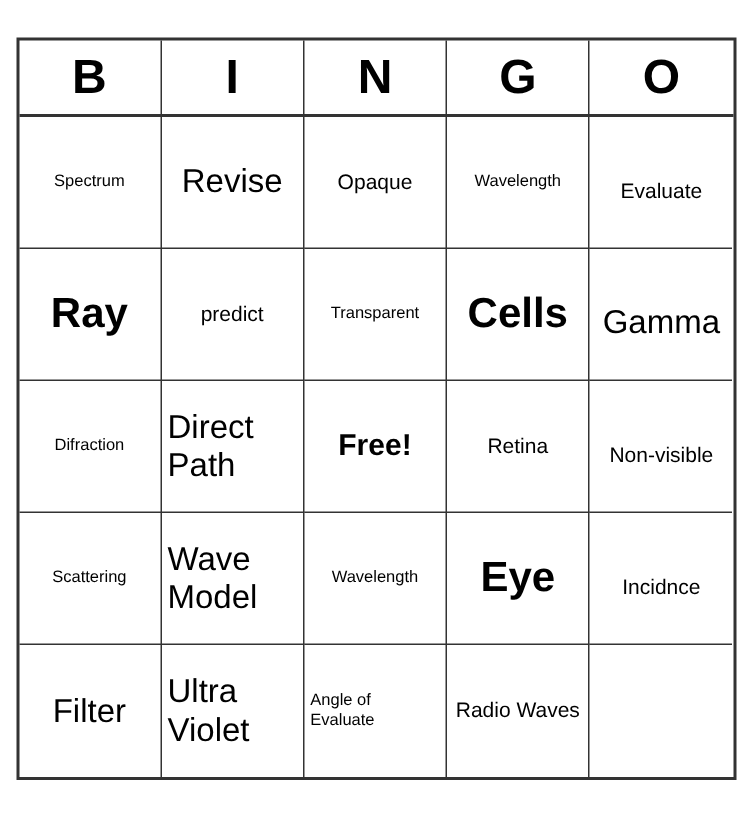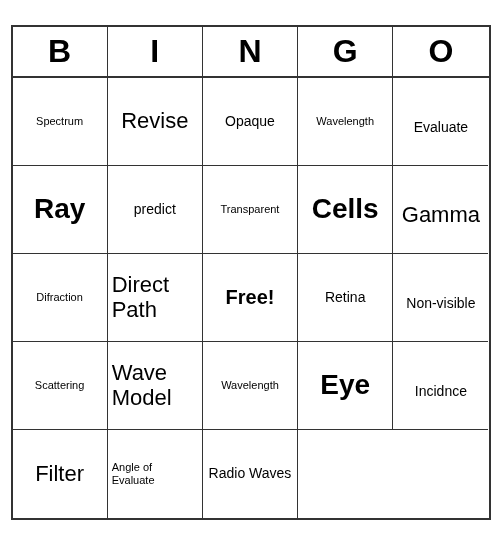--- a/index.html
+++ b/index.html
@@ -111,16 +111,17 @@
       <div class="bingo-cell large-text">Direct Path</div>
       <div class="bingo-cell free">Free!</div>
       <div class="bingo-cell medium-text">Retina</div>
       <div class="bingo-cell medium-text">Non-visible</div>
       <div class="bingo-cell small-text">Scattering</div>
       <div class="bingo-cell large-text">Wave Model</div>
       <div class="bingo-cell small-text">Wavelength</div>
       <div class="bingo-cell xlarge-text">Eye</div>
       <div class="bingo-cell medium-text">Incidnce</div>
       <div class="bingo-cell large-text">Filter</div>
+      <div class="bingo-cell large-text">Ultra Violet</div>
       <div class="bingo-cell small-text">Angle of Evaluate</div>
       <div class="bingo-cell medium-text">Radio Waves</div>
     </div>
 </div>
 
 </body></html>

